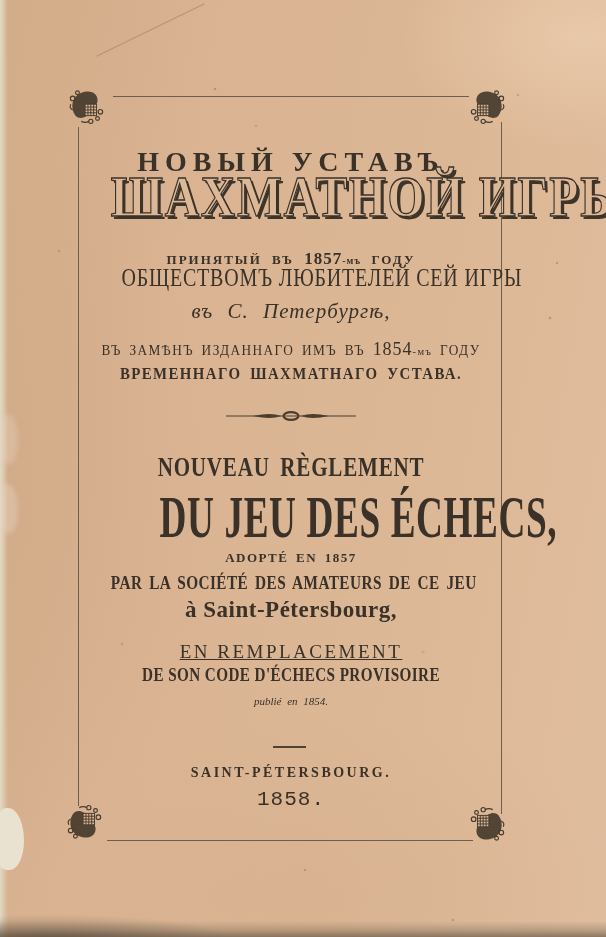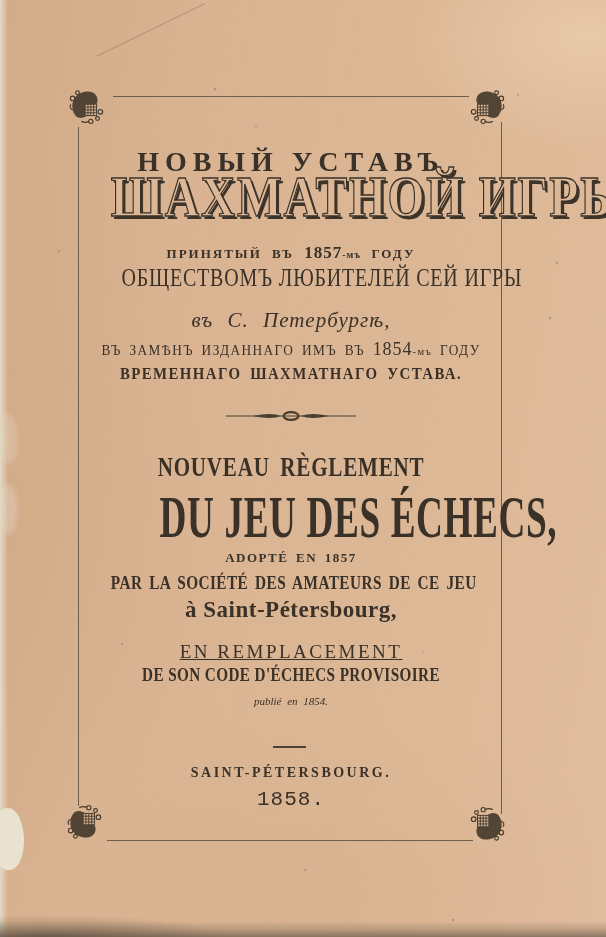--- a/index.html
+++ b/index.html
@@ -69,25 +69,25 @@
     text-align: center; color: #3a3128; line-height: 1.15;
     white-space: nowrap;
   }
   .ru-title1 { top: 146px; font-weight: bold; font-size: 28px; letter-spacing: 6px; }
   .ru-title2 {
     top: 167px; font-weight: bold; font-size: 56px; letter-spacing: 2px;
     color: #dcb897; -webkit-text-stroke: 1.3px #3a3129;
     text-shadow: 3px 3px 0 #3d342a;
     transform: scaleX(.85); line-height: 1.1;
   }
-  .ru-adopted { top: 243px; font-weight: bold; font-size: 13px; letter-spacing: 2px; word-spacing: 5px; }
+  .ru-adopted { top: 249px; font-weight: bold; font-size: 13px; letter-spacing: 2px; word-spacing: 5px; }
   .ru-adopted .yr { font-size: 17px; letter-spacing: 1px; }
   .ru-adopted .ord { font-size: 10px; letter-spacing: 1px; }
   .ru-society { top: 264px; font-size: 25px; letter-spacing: 1px; transform: scaleX(.8); }
-  .ru-city { top: 308px; font-style: italic; font-size: 21px; letter-spacing: 1px; word-spacing: 8px; }
+  .ru-city { top: 299px; font-style: italic; font-size: 21px; letter-spacing: 1px; word-spacing: 8px; }
   .ru-replacing { top: 338px; font-size: 14px; letter-spacing: 1.5px; word-spacing: 3px; transform: scaleX(.95); }
   .ru-replacing .yr { font-size: 19px; letter-spacing: 1px; }
   .ru-replacing .ord { font-size: 11px; }
   .ru-provisional { top: 365px; font-weight: bold; font-size: 16px; letter-spacing: 1.5px; word-spacing: 4px; transform: scaleX(.93); }
   .divider { top: 409px; }
   .divider svg { width: 132px; height: 14px; color: #493e30; }
   .fr-title1 { top: 452px; font-weight: bold; font-size: 27px; letter-spacing: 1px; word-spacing: 6px; transform: scaleX(.78); }
   .fr-title2 { top: 487px; font-weight: bold; font-size: 60px; letter-spacing: 1px; transform: scaleX(.62); line-height: 1; }
   .fr-adopted { top: 551px; font-weight: bold; font-size: 13px; letter-spacing: 1.5px; word-spacing: 3px; }
   .fr-society { top: 573px; font-weight: bold; font-size: 18px; letter-spacing: .5px; word-spacing: 3px; transform: scaleX(.85); }

